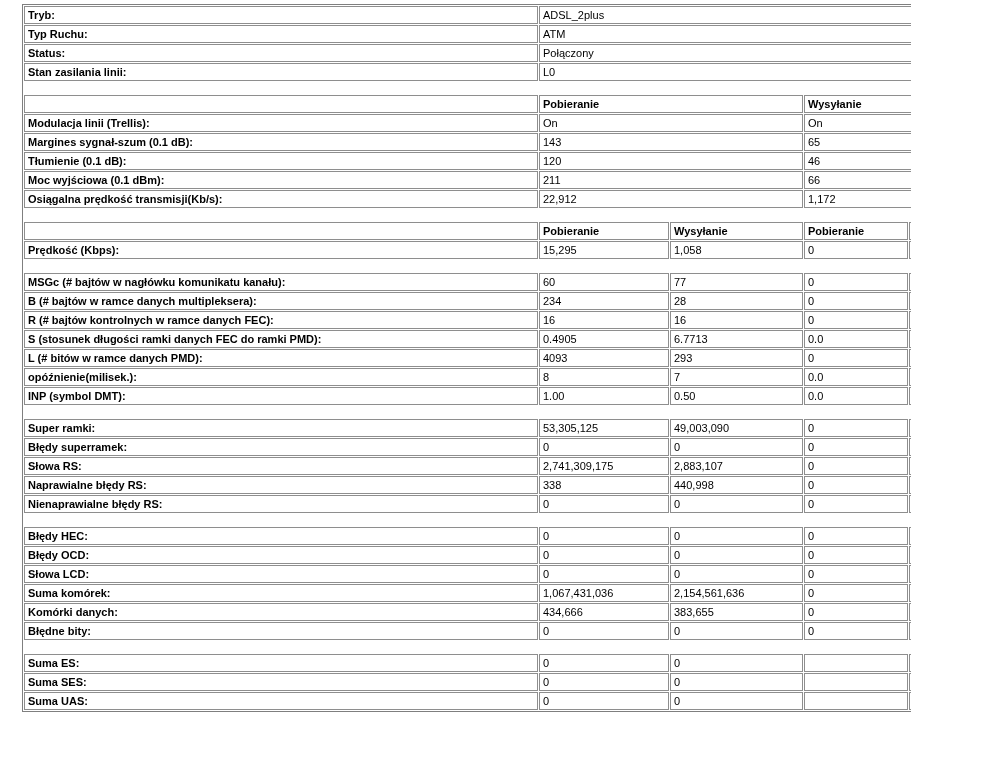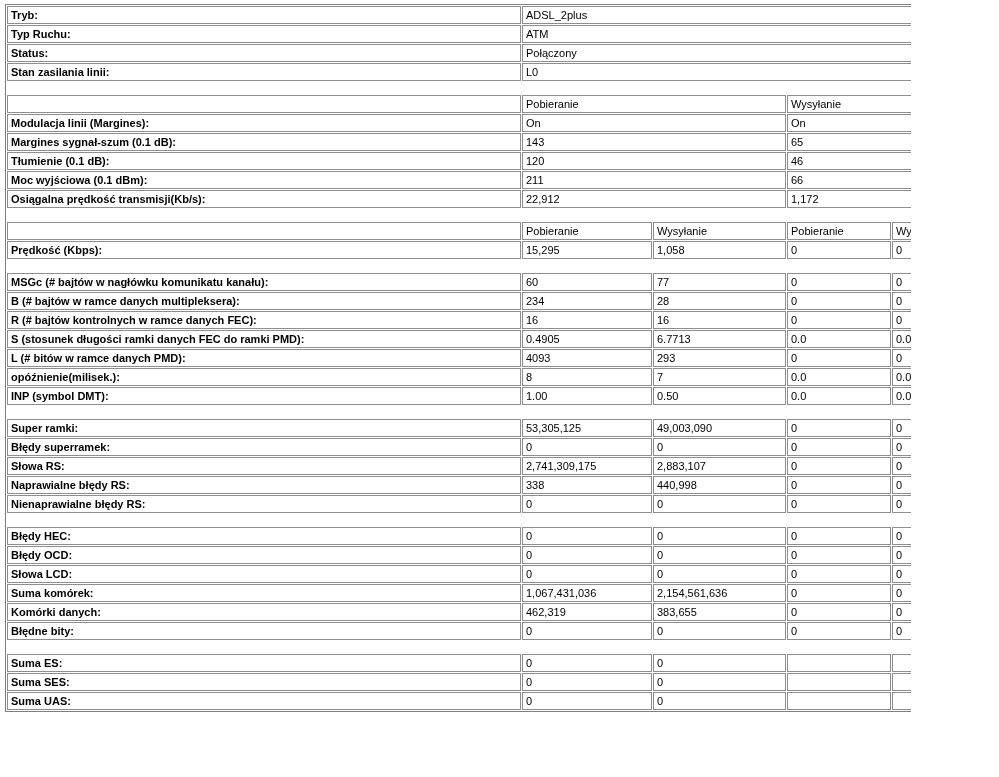--- a/index.html
+++ b/index.html
@@ -3,42 +3,42 @@
 <meta charset="utf-8">
 <style>
   :root{
     --outer-border:#7f7f7f;
     --cell-border:#8e8e8e;
     --text:#000000;
     --bg:#ffffff;
   }
   html,body{margin:0;padding:0;background:var(--bg);}
   body{font-family:"Liberation Sans", sans-serif;color:var(--text);}
-  .page{width:911px;height:777px;box-sizing:border-box;padding:4px 5px;overflow:hidden;}
+  .page{width:911px;height:777px;box-sizing:border-box;padding:4px 22px;overflow:hidden;}
   table.stats{
     border-collapse:separate;
     border-spacing:1px;
     border:1px solid var(--outer-border);
     table-layout:fixed;
     width:988px;
     background:var(--bg);
   }
   table.stats td, table.stats th{
     border:1px solid var(--cell-border);
     font-size:11px;
     line-height:14px;
     padding:1px 3px;
     vertical-align:middle;
     text-align:left;
     overflow:hidden;
     white-space:nowrap;
     background:var(--bg);
   }
   table.stats td.lbl{font-weight:bold;}
-  table.stats th{font-weight:normal;}
+  table.stats th{font-weight:bold;}
   table.stats tr.sep td{
     border:none;
     height:12px;
     padding:0;
   }
 </style>
 </head>
 <body>
 
 <div class="page">
@@ -69,21 +69,21 @@
         </tr>
         <tr class="sep">
           <td colspan="5"></td>
         </tr>
         <tr>
           <td class="lbl"></td>
           <th colspan="2">Pobieranie</th>
           <th colspan="2">Wysyłanie</th>
         </tr>
         <tr>
-          <td class="lbl">Modulacja linii (Margines):</td>
+          <td class="lbl">Modulacja linii (Trellis):</td>
           <td colspan="2">On</td>
           <td colspan="2">On</td>
         </tr>
         <tr>
           <td class="lbl">Margines sygnał-szum (0.1 dB):</td>
           <td colspan="2">143</td>
           <td colspan="2">65</td>
         </tr>
         <tr>
           <td class="lbl">Tłumienie (0.1 dB):</td>
@@ -233,21 +233,21 @@
         </tr>
         <tr>
           <td class="lbl">Suma komórek:</td>
           <td colspan="1">1,067,431,036</td>
           <td colspan="1">2,154,561,636</td>
           <td colspan="1">0</td>
           <td colspan="1">0</td>
         </tr>
         <tr>
           <td class="lbl">Komórki danych:</td>
-          <td colspan="1">462,319</td>
+          <td colspan="1">434,666</td>
           <td colspan="1">383,655</td>
           <td colspan="1">0</td>
           <td colspan="1">0</td>
         </tr>
         <tr>
           <td class="lbl">Błędne bity:</td>
           <td colspan="1">0</td>
           <td colspan="1">0</td>
           <td colspan="1">0</td>
           <td colspan="1">0</td>

